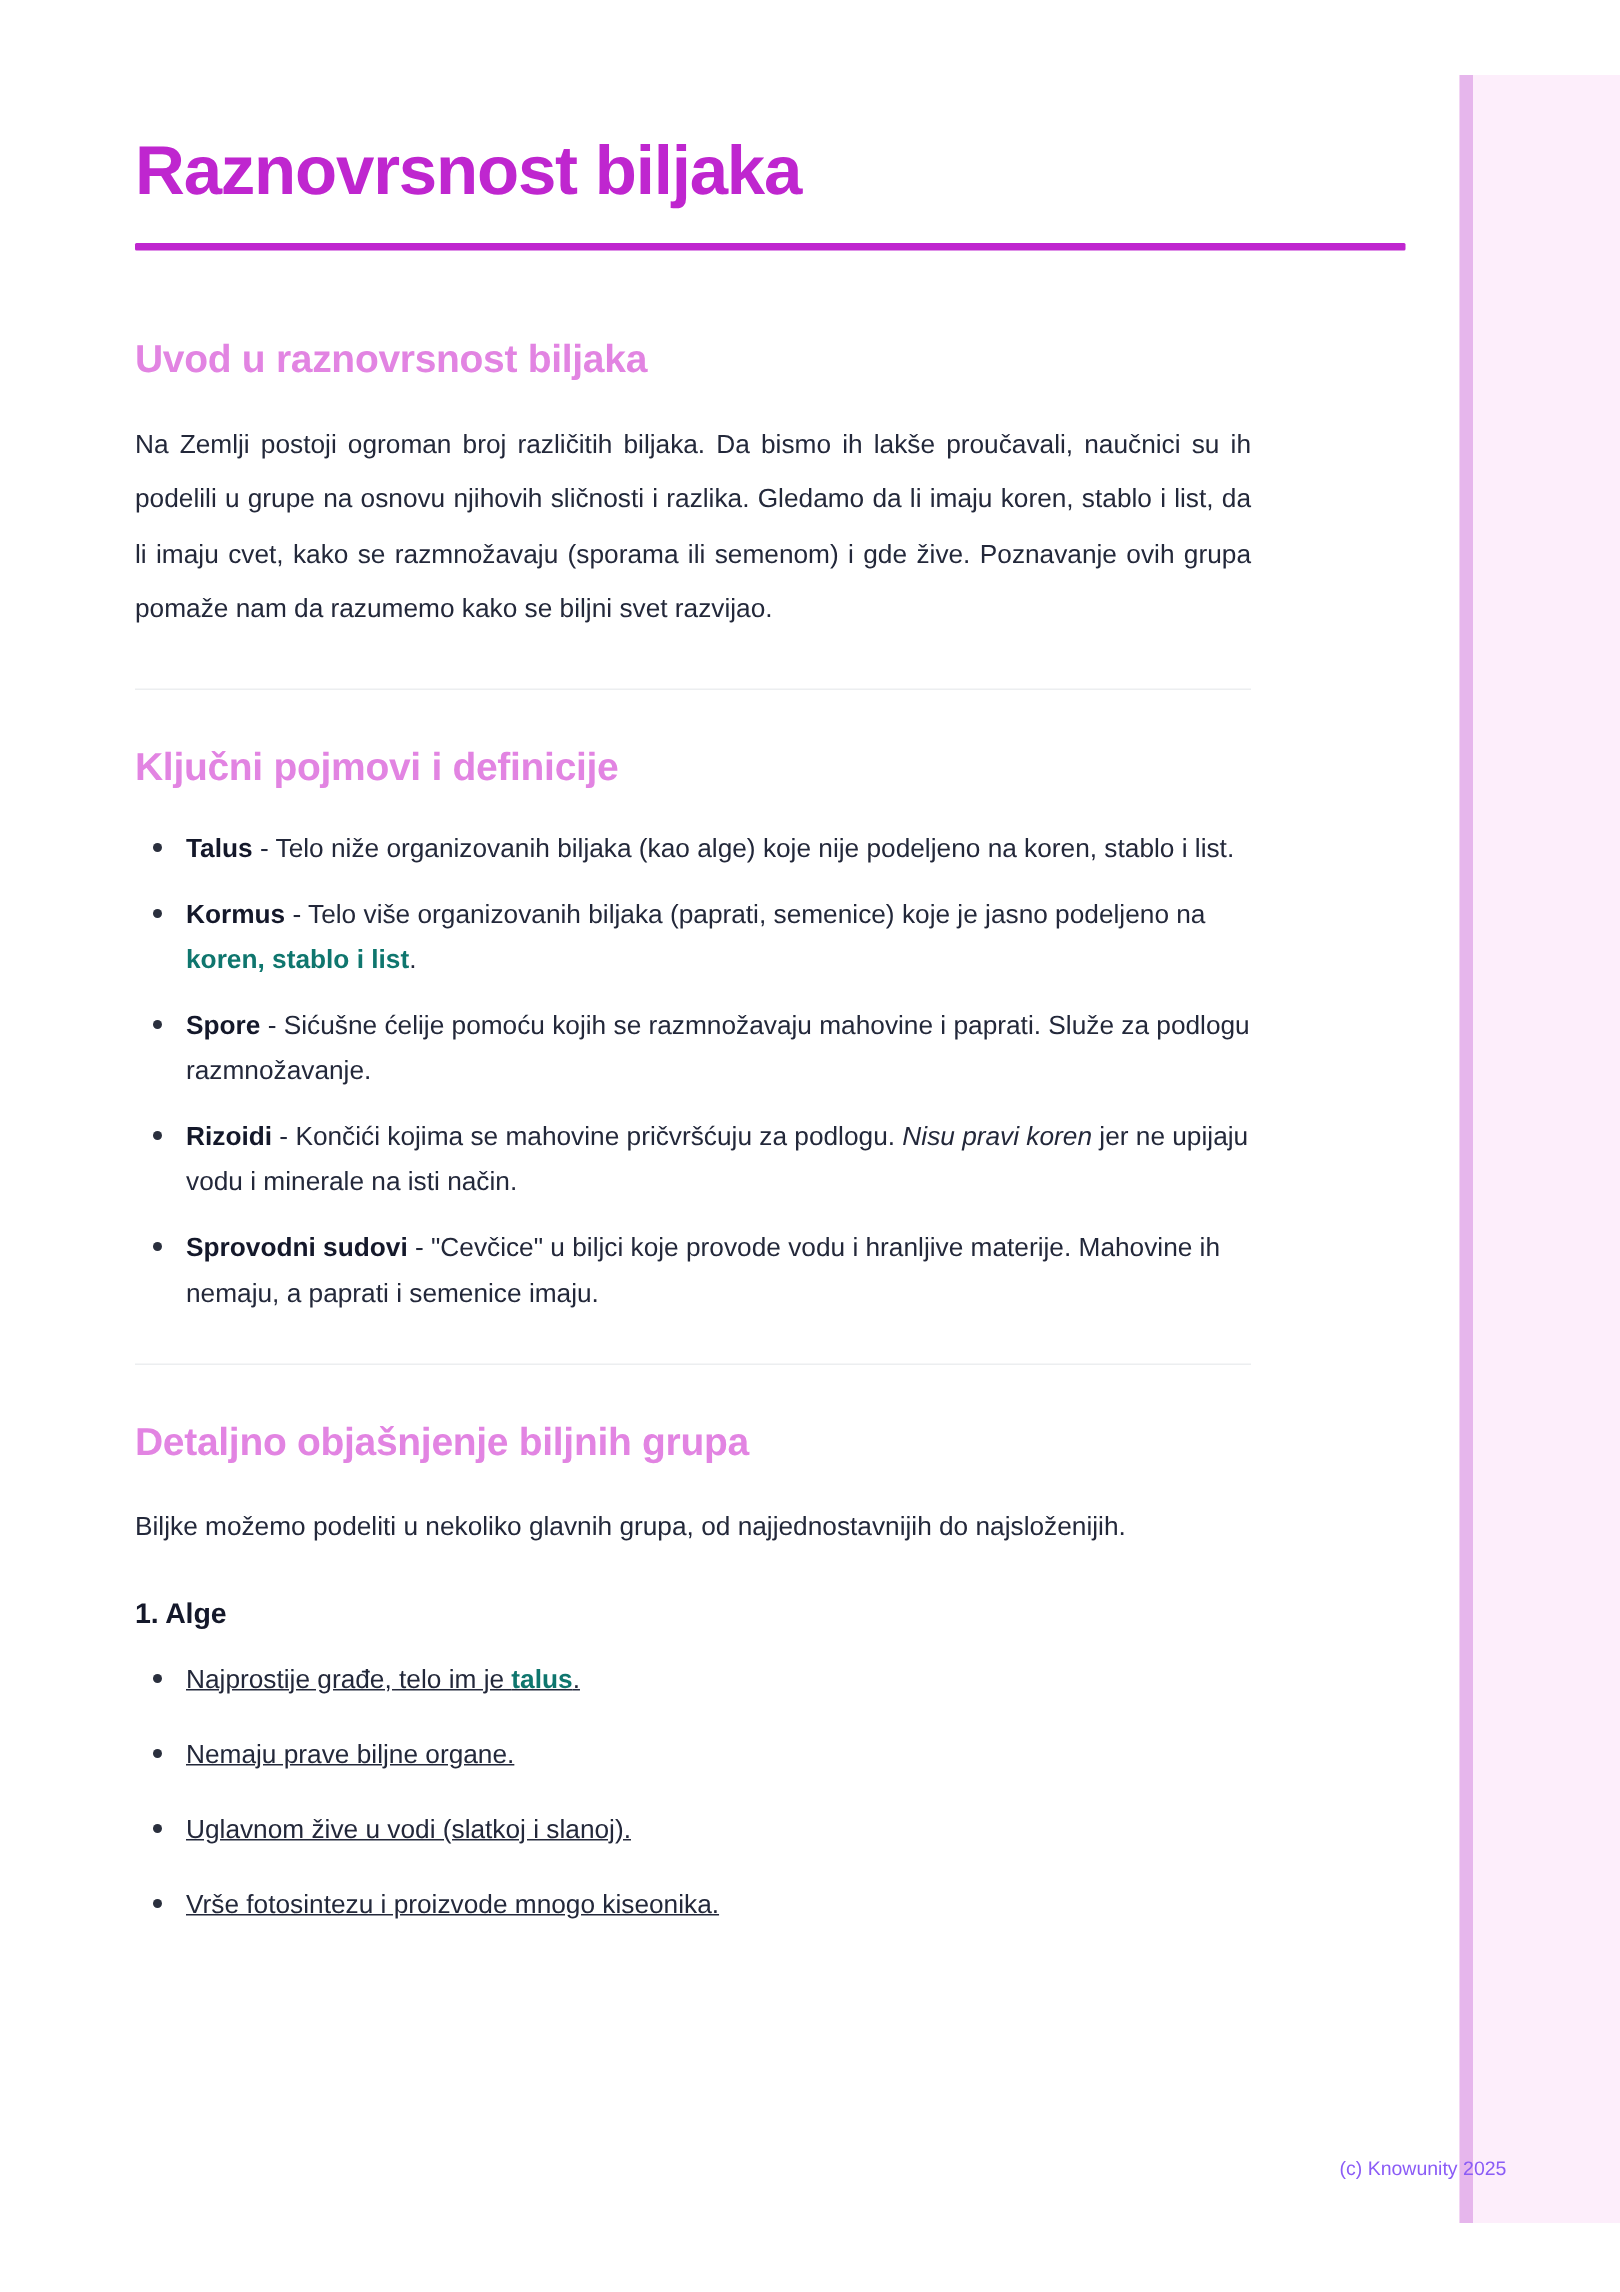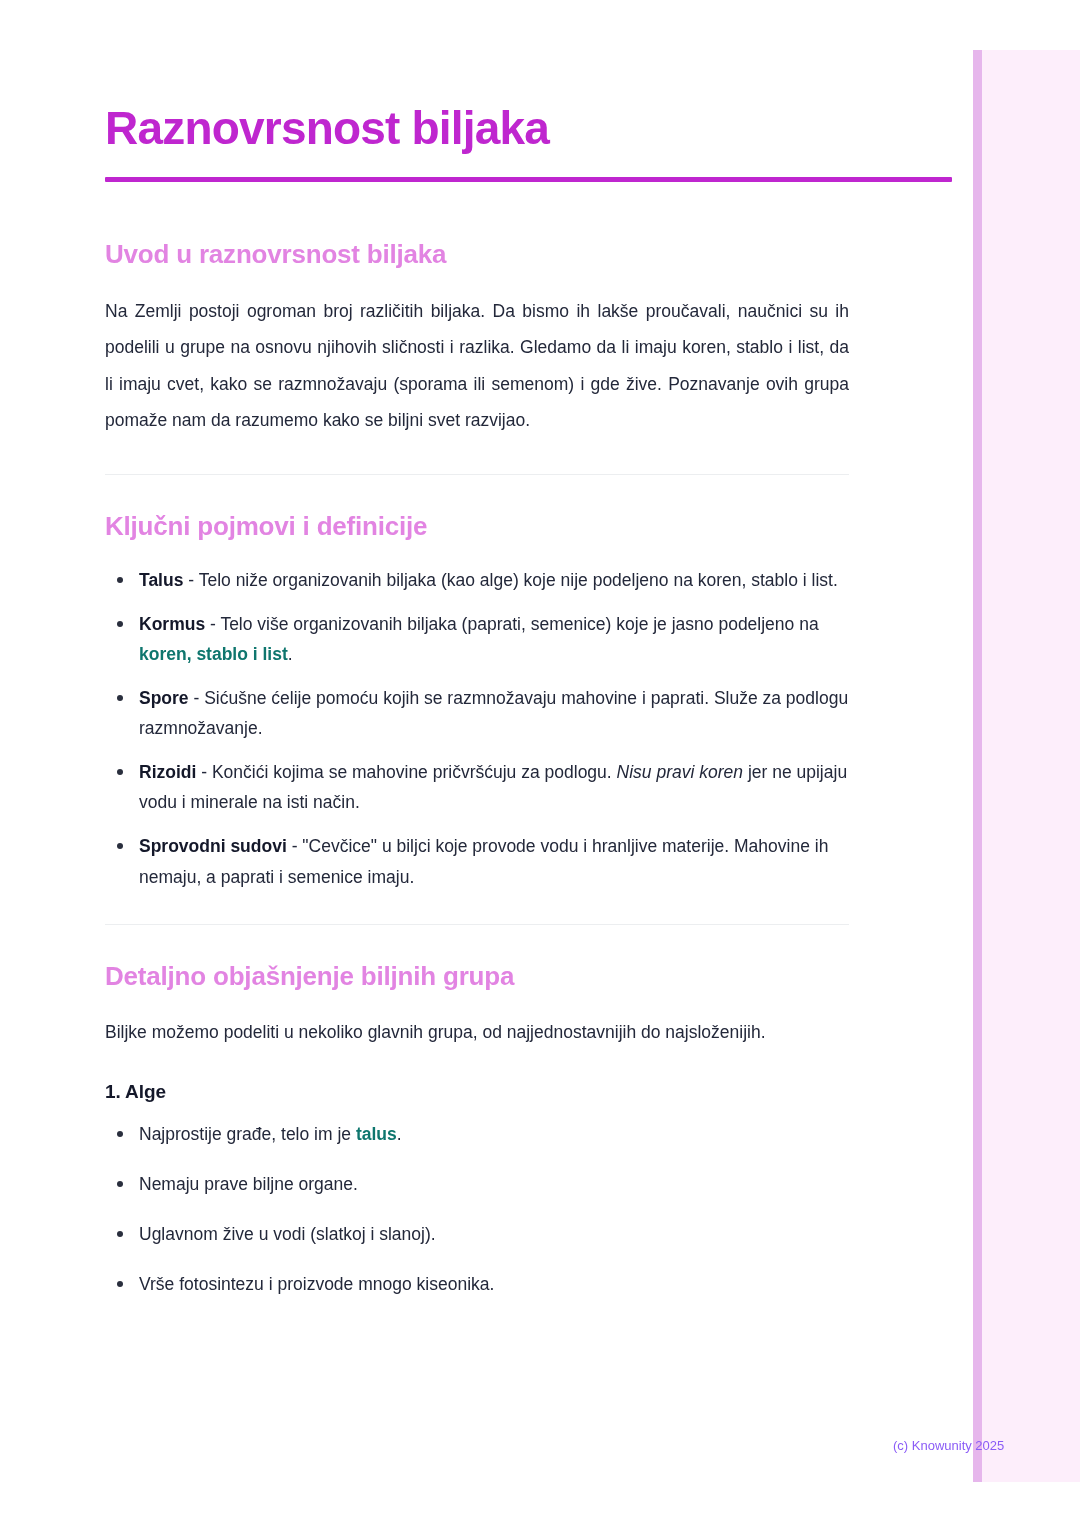--- a/index.html
+++ b/index.html
@@ -28,21 +28,21 @@
     border-left: 9px solid #e6b6ec;
     box-sizing: border-box;
   }
 
   
   .page {
     position: absolute;
     left: 0;
     top: 0;
     width: 872px;
-    padding: 15px;
+    padding: 0;
   }
   .content {
     margin-left: 90px;
     width: 744px;
   }
 
   
   .doc-title {
     margin: 0;
     padding-top: 86px;
@@ -106,21 +106,21 @@
   ul.facts { padding-top: 16px; }
 
   ul.bullets > li {
     position: relative;
     padding-left: 34px;
     font-size: 17.5px;
     line-height: 1.72;
     color: #23283a;
     margin-bottom: 14px;
   }
-  ul.facts > li { margin-bottom: 20px; }
+  ul.facts > li { margin-bottom: 20px; text-decoration: underline; }
   ul.bullets > li::before {
     content: "";
     position: absolute;
     left: 12px;
     top: 12px;
     width: 6px;
     height: 6px;
     border-radius: 50%;
     background: #2a2f3d;
   }

